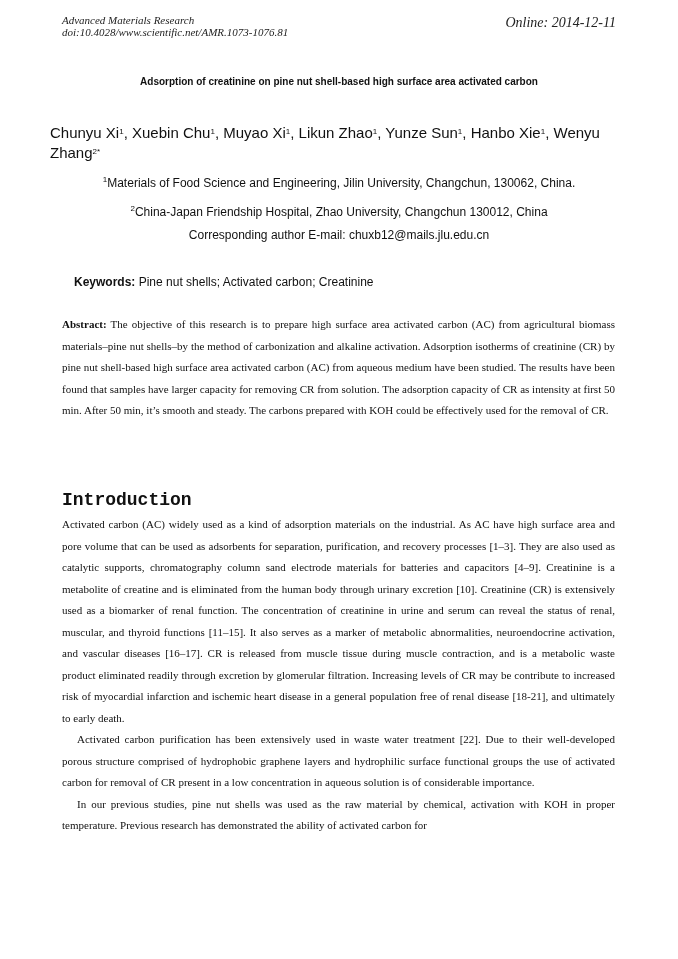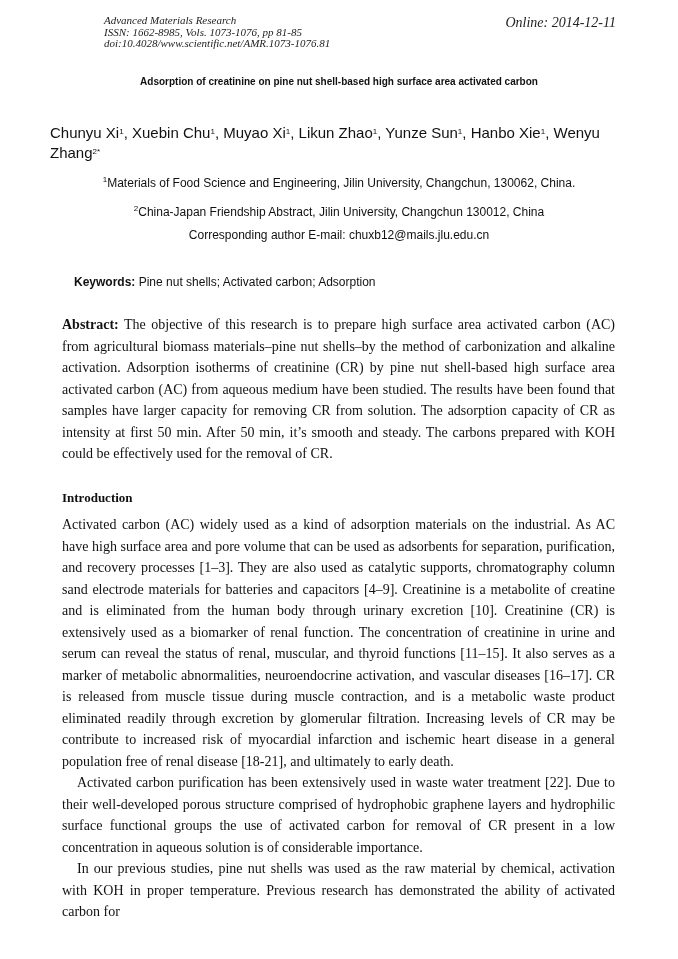--- a/index.html
+++ b/index.html
@@ -1,51 +1,50 @@
 <!DOCTYPE html>
 <html><head>
 <meta charset="utf-8">
 <style>
   html, body { margin:0; padding:0; background:#ffffff; }
   body { width:678px; height:959px; position:relative; overflow:hidden; color:#111; }
   .hdr { position:absolute; left:62px; top:15px; font-family:"Liberation Serif", serif; font-style:italic; font-size:11px; line-height:11.5px; color:#222; }
-  .hdr div { white-space:nowrap;margin-left:42px; }
+  .hdr div { white-space:nowrap; }
   .online { position:absolute; right:62px; top:15px; font-family:"Liberation Serif", serif; font-style:italic; font-size:14px; color:#222; }
   .title { position:absolute; left:60px; width:558px; top:72px; text-align:center; font-family:"Liberation Sans", sans-serif; font-weight:bold; font-size:10px; line-height:20px; }
   .authors { position:absolute; left:50px; width:578px; top:123px; font-family:"Liberation Sans", sans-serif; font-size:15px; line-height:20px; }
   .authors sup, .aff sup { font-size:8px; vertical-align:top; position:relative; top:-1px; }
   .aff { position:absolute; left:50px; width:578px; text-align:center; font-family:"Liberation Sans", sans-serif; font-size:12px; }
   .kw { position:absolute; left:62px; top:275px; font-family:"Liberation Sans", sans-serif; font-size:12px; }
   .kw b { font-weight:bold;margin-left:12px; }
-  .body { position:absolute; left:62px; width:553px; font-family:"Liberation Serif", serif; font-size:14px; line-height:21.5px; text-align:justify; }
+  .body { position:absolute; left:62px; width:553px; font-family:"Liberation Serif", serif; font-size:11px; line-height:21.5px; text-align:justify; }
   .body p { margin:0; }
   .indent { text-indent:15px; }
-  .sec { position:absolute; left:62px; top:490px; font-family:Liberation Serif, serif; font-weight:bold; font-size:13px; }
+  .sec { position:absolute; left:62px; top:490px; font-family:Liberation Mono, monospace; font-weight:bold; font-size:18px; }
 </style>
 </head>
 <body>
 
 <div class="hdr">
   <div>Advanced Materials Research</div>
-  <div>ISSN: 1662-8985, Vols. 1073-1076, pp 81-85</div>
   <div>doi:10.4028/www.scientific.net/AMR.1073-1076.81</div>
 </div>
 <div class="online">Online: 2014-12-11</div>
 
 <div class="title">Adsorption of creatinine on pine nut shell-based high surface area activated carbon</div>
 
 <div class="authors">
   <span><span>Chunyu Xi</span><sup>1</sup><span>, </span></span><span><span>Xuebin Chu</span><sup>1</sup><span>, </span></span><span><span>Muyao Xi</span><sup>1</sup><span>, </span></span><span><span>Likun Zhao</span><sup>1</sup><span>, </span></span><span><span>Yunze Sun</span><sup>1</sup><span>, </span></span><span><span>Hanbo Xie</span><sup>1</sup><span>, </span></span><span><span>Wenyu Zhang</span><sup>2*</sup></span>
 </div>
 
 <div class="aff" style="top:176px;"><sup>1</sup><span>Materials of Food Science and Engineering, Jilin University, Changchun, 130062, China.</span></div>
-<div class="aff" style="top:205px;"><sup>2</sup><span>China-Japan Friendship Abstract, Jilin University, Changchun 130012, China</span></div>
+<div class="aff" style="top:205px;"><sup>2</sup><span>China-Japan Friendship Hospital, Zhao University, Changchun 130012, China</span></div>
 <div class="aff" style="top:228px;">Corresponding author E-mail: chuxb12@mails.jlu.edu.cn</div>
 
-<div class="kw"><b>Keywords:</b><span> Pine nut shells; Activated carbon; Adsorption</span></div>
+<div class="kw"><b>Keywords:</b><span> Pine nut shells; Activated carbon; Creatinine</span></div>
 
 <div class="body" style="top:314px;">
   <p><b>Abstract:</b><span> The objective of this research is to prepare high surface area activated carbon (AC) from agricultural biomass materials–pine nut shells–by the method of carbonization and alkaline activation. Adsorption isotherms of creatinine (CR) by pine nut shell-based high surface area activated carbon (AC) from aqueous medium have been studied. The results have been found that samples have larger capacity for removing CR from solution. The adsorption capacity of CR as intensity at first 50 min. After 50 min, it’s smooth and steady. The carbons prepared with KOH could be effectively used for the removal of CR.</span></p>
 </div>
 
 <div class="sec">Introduction</div>
 
 <div class="body" style="top:514px;">
   <p>Activated carbon (AC) widely used as a kind of adsorption materials on the industrial. As AC have high surface area and pore volume that can be used as adsorbents for separation, purification, and recovery processes [1–3]. They are also used as catalytic supports, chromatography column sand electrode materials for batteries and capacitors [4–9]. Creatinine is a metabolite of creatine and is eliminated from the human body through urinary excretion [10]. Creatinine (CR) is extensively used as a biomarker of renal function. The concentration of creatinine in urine and serum can reveal the status of renal, muscular, and thyroid functions [11–15]. It also serves as a marker of metabolic abnormalities, neuroendocrine activation, and vascular diseases [16–17]. CR is released from muscle tissue during muscle contraction, and is a metabolic waste product eliminated readily through excretion by glomerular filtration. Increasing levels of CR may be contribute to increased risk of myocardial infarction and ischemic heart disease in a general population free of renal disease [18-21], and ultimately to early death.</p>
   <p class="indent">Activated carbon purification has been extensively used in waste water treatment [22]. Due to their well-developed porous structure comprised of hydrophobic graphene layers and hydrophilic surface functional groups the use of activated carbon for removal of CR present in a low concentration in aqueous solution is of considerable importance.</p>

